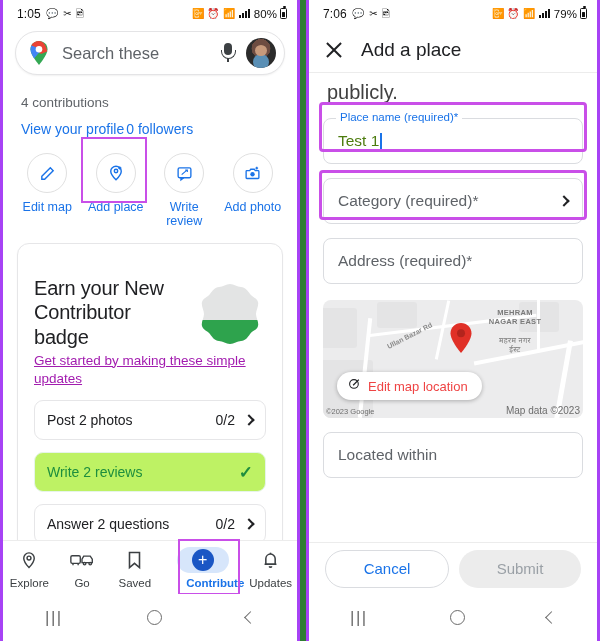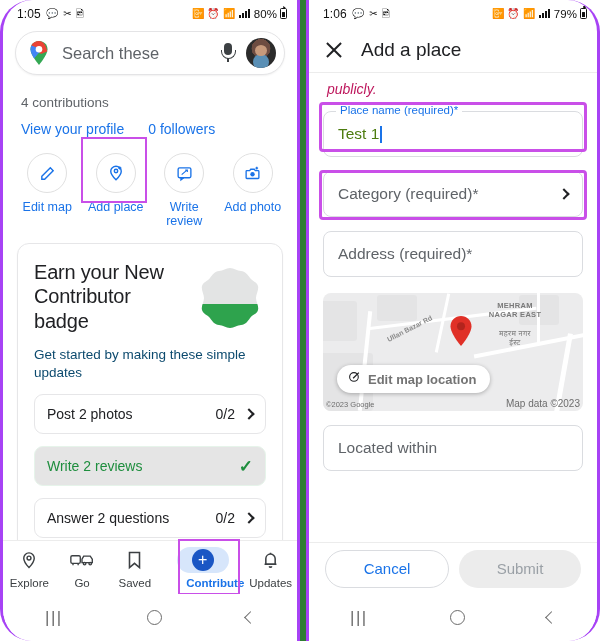--- a/index.html
+++ b/index.html
@@ -14,21 +14,20 @@
     width: 606px; height: 641px;
     display: flex;
   }
 
   
   .panel {
     position: relative;
     height: 641px;
     background: #fff;
     overflow: hidden;
-    border-radius: 32px;
   }
   .panel-left  { width: 297px; border-left: 3px solid #a742f5; }
   .divider {
     width: 12px; height: 641px;
     background: #2f7d32;
     border-left: 3px solid #a742f5;
     border-right: 3px solid #a742f5;
     flex: 0 0 12px;
   }
   .panel-right { width: 291px; border-right: 3px solid #a742f5; }
@@ -89,21 +88,21 @@
     background: radial-gradient(circle at 50% 35%, #6d4c41 0 38%, #2b2b2b 39% 100%);
     position: relative; overflow: hidden; flex: 0 0 30px;
   }
   .avatar:before{content:"";position:absolute;left:7px;top:16px;width:16px;height:16px;border-radius:50%;background:#5a8fb5;}
   .avatar:after{content:"";position:absolute;left:9px;top:7px;width:12px;height:11px;border-radius:50%;background:#c79a7c;}
 
   
   .profile { padding: 16px 18px 0 18px; }
   .pname { font-size: 19px; font-weight: 700; color: #202124; letter-spacing: -.1px; }
   .pcontrib { font-size: 13.5px; color: #5f6368; margin-top: 4px; }
-  .plinks { margin-top: 11px; display: flex; align-items: baseline; gap: 24px; }
+  .plinks { margin-top: 11px; display: flex; align-items: baseline; gap: 2px; }
   .plink { font-size: 14px; color: #1a73e8; font-weight: 500; }
 
   
   .actions {
     display: flex; padding: 8px 10px 0 10px; position: relative;
   }
   .act { flex: 1; display: flex; flex-direction: column; align-items: center; padding-top: 8px; }
   .act-circle {
     width: 40px; height: 40px; border-radius: 50%;
     border: 1px solid #e0e0e0; display:flex; align-items:center; justify-content:center;
@@ -117,35 +116,35 @@
 
   
   .card {
     margin: 14px 14px 0 14px;
     border: 1px solid #e6e6e8;
     border-radius: 12px;
     padding: 16px 16px 14px 16px;
     background: #fff;
     box-shadow: 0 1px 2px rgba(0,0,0,.04);
   }
-  .card-top { display: flex; gap: 8px; }
+  .card-top { display: flex; gap: 8px; margin-top: 16px; }
   .card-title { font-size: 20px; line-height: 1.22; color: #202124; font-weight: 400; letter-spacing: -.2px; }
   .badge-ico { width: 72px; height: 72px; flex: 0 0 72px; margin-top: 4px; position: relative; }
-  .card-sub { font-size: 13.5px; color: #0c4a6e; margin-top: 10px; line-height: 1.35; }
+  .card-sub { font-size: 13.5px; color: #a21caf; margin-top: 0; line-height: 1.35; text-decoration: underline; }
 
   .task {
     margin-top: 12px;
     border: 1px solid #e6e6e8;
     border-radius: 9px;
     height: 40px;
     display: flex; align-items: center;
     padding: 0 12px;
     font-size: 14px; color: #202124;
   }
-  .task.done { background: #e5e5e5; border-color: #e6f4ea; color: #1e8e3e; }
+  .task.done { background: #bef264; border-color: #e6f4ea; color: #1e8e3e; }
   .task-label { flex: 1; }
   .task-count { font-size: 14px; color: #202124; margin-right: 10px; }
   .chev {
     width: 8px; height: 8px;
     border-right: 2px solid #202124; border-bottom: 2px solid #202124;
     transform: rotate(-45deg);
   }
   .check { color: #1e8e3e; font-size: 17px; font-weight: 700; line-height: 1; }
 
   
@@ -202,21 +201,21 @@
   }
   .x-ico { width: 18px; height: 18px; position: relative; flex: 0 0 18px; }
   .x-ico:before, .x-ico:after {
     content: ""; position: absolute; left: -1px; top: 8px; width: 20px; height: 2px; background: #202124;
   }
   .x-ico:before { transform: rotate(45deg); }
   .x-ico:after  { transform: rotate(-45deg); }
   .rp-title { font-size: 19px; color: #202124; font-weight: 400; }
 
   .rp-body { padding: 0 14px; position: relative; }
-  .publicly { font-size: 14px; color: #be185d; padding: 8px 4px 0 4px; font-style: italic; }
+  .publicly { font-size: 20px; color: #404040; padding: 8px 4px 0 4px; }
 
   .field {
     margin-top: 14px;
     border: 1px solid #dadce0;
     border-radius: 8px;
     height: 46px;
     display: flex; align-items: center;
     padding: 0 14px;
     position: relative;
     background: #fff;
@@ -267,21 +266,21 @@
   }
   .pin {
     position: absolute; left: 126px; top: 22px;
     width: 24px; height: 32px;
   }
   .editmap {
     position: absolute; left: 14px; bottom: 18px;
     height: 28px; border-radius: 16px; background: #fff;
     display: flex; align-items: center; gap: 7px;
     padding: 0 14px 0 11px;
-    font-size: 13px; color: #737373; font-weight: 700;
+    font-size: 13px; color: #ef4444; font-weight: 400;
     box-shadow: 0 1px 4px rgba(0,0,0,.28);
   }
   .map-credit-l { position: absolute; left: 3px; bottom: 2px; font-size: 7.5px; color: #6d6d6d; }
   .map-credit-r { position: absolute; right: 3px; bottom: 2px; font-size: 10px; color: #6d6d6d; }
 
   .cut-row {
     position: absolute; left: 14px; right: 14px; top: 306px;
     font-size: 13px; color: #cfcfcf; overflow: hidden; height: 8px;
   }
 
@@ -489,21 +488,21 @@
       <span class="sys-circ"></span>
       <span class="sys-back"></span>
     </div>
   </div>
 
   <div class="divider"></div>
 
   <div class="panel panel-right">
 
     <div class="statusbar">
-      <span class="sb-time">1:06</span>
+      <span class="sb-time">7:06</span>
       <span class="sb-left-icons">
         <span class="sb-gl">💬</span>
         <span class="sb-gl">✂</span>
         <span class="sb-gl">🖻</span>
       </span>
       <span class="sb-spacer"></span>
       <span class="sb-right">
         <span class="sb-gl">📴</span>
         <span class="sb-gl">⏰</span>
         <span class="sb-gl">📶</span>

